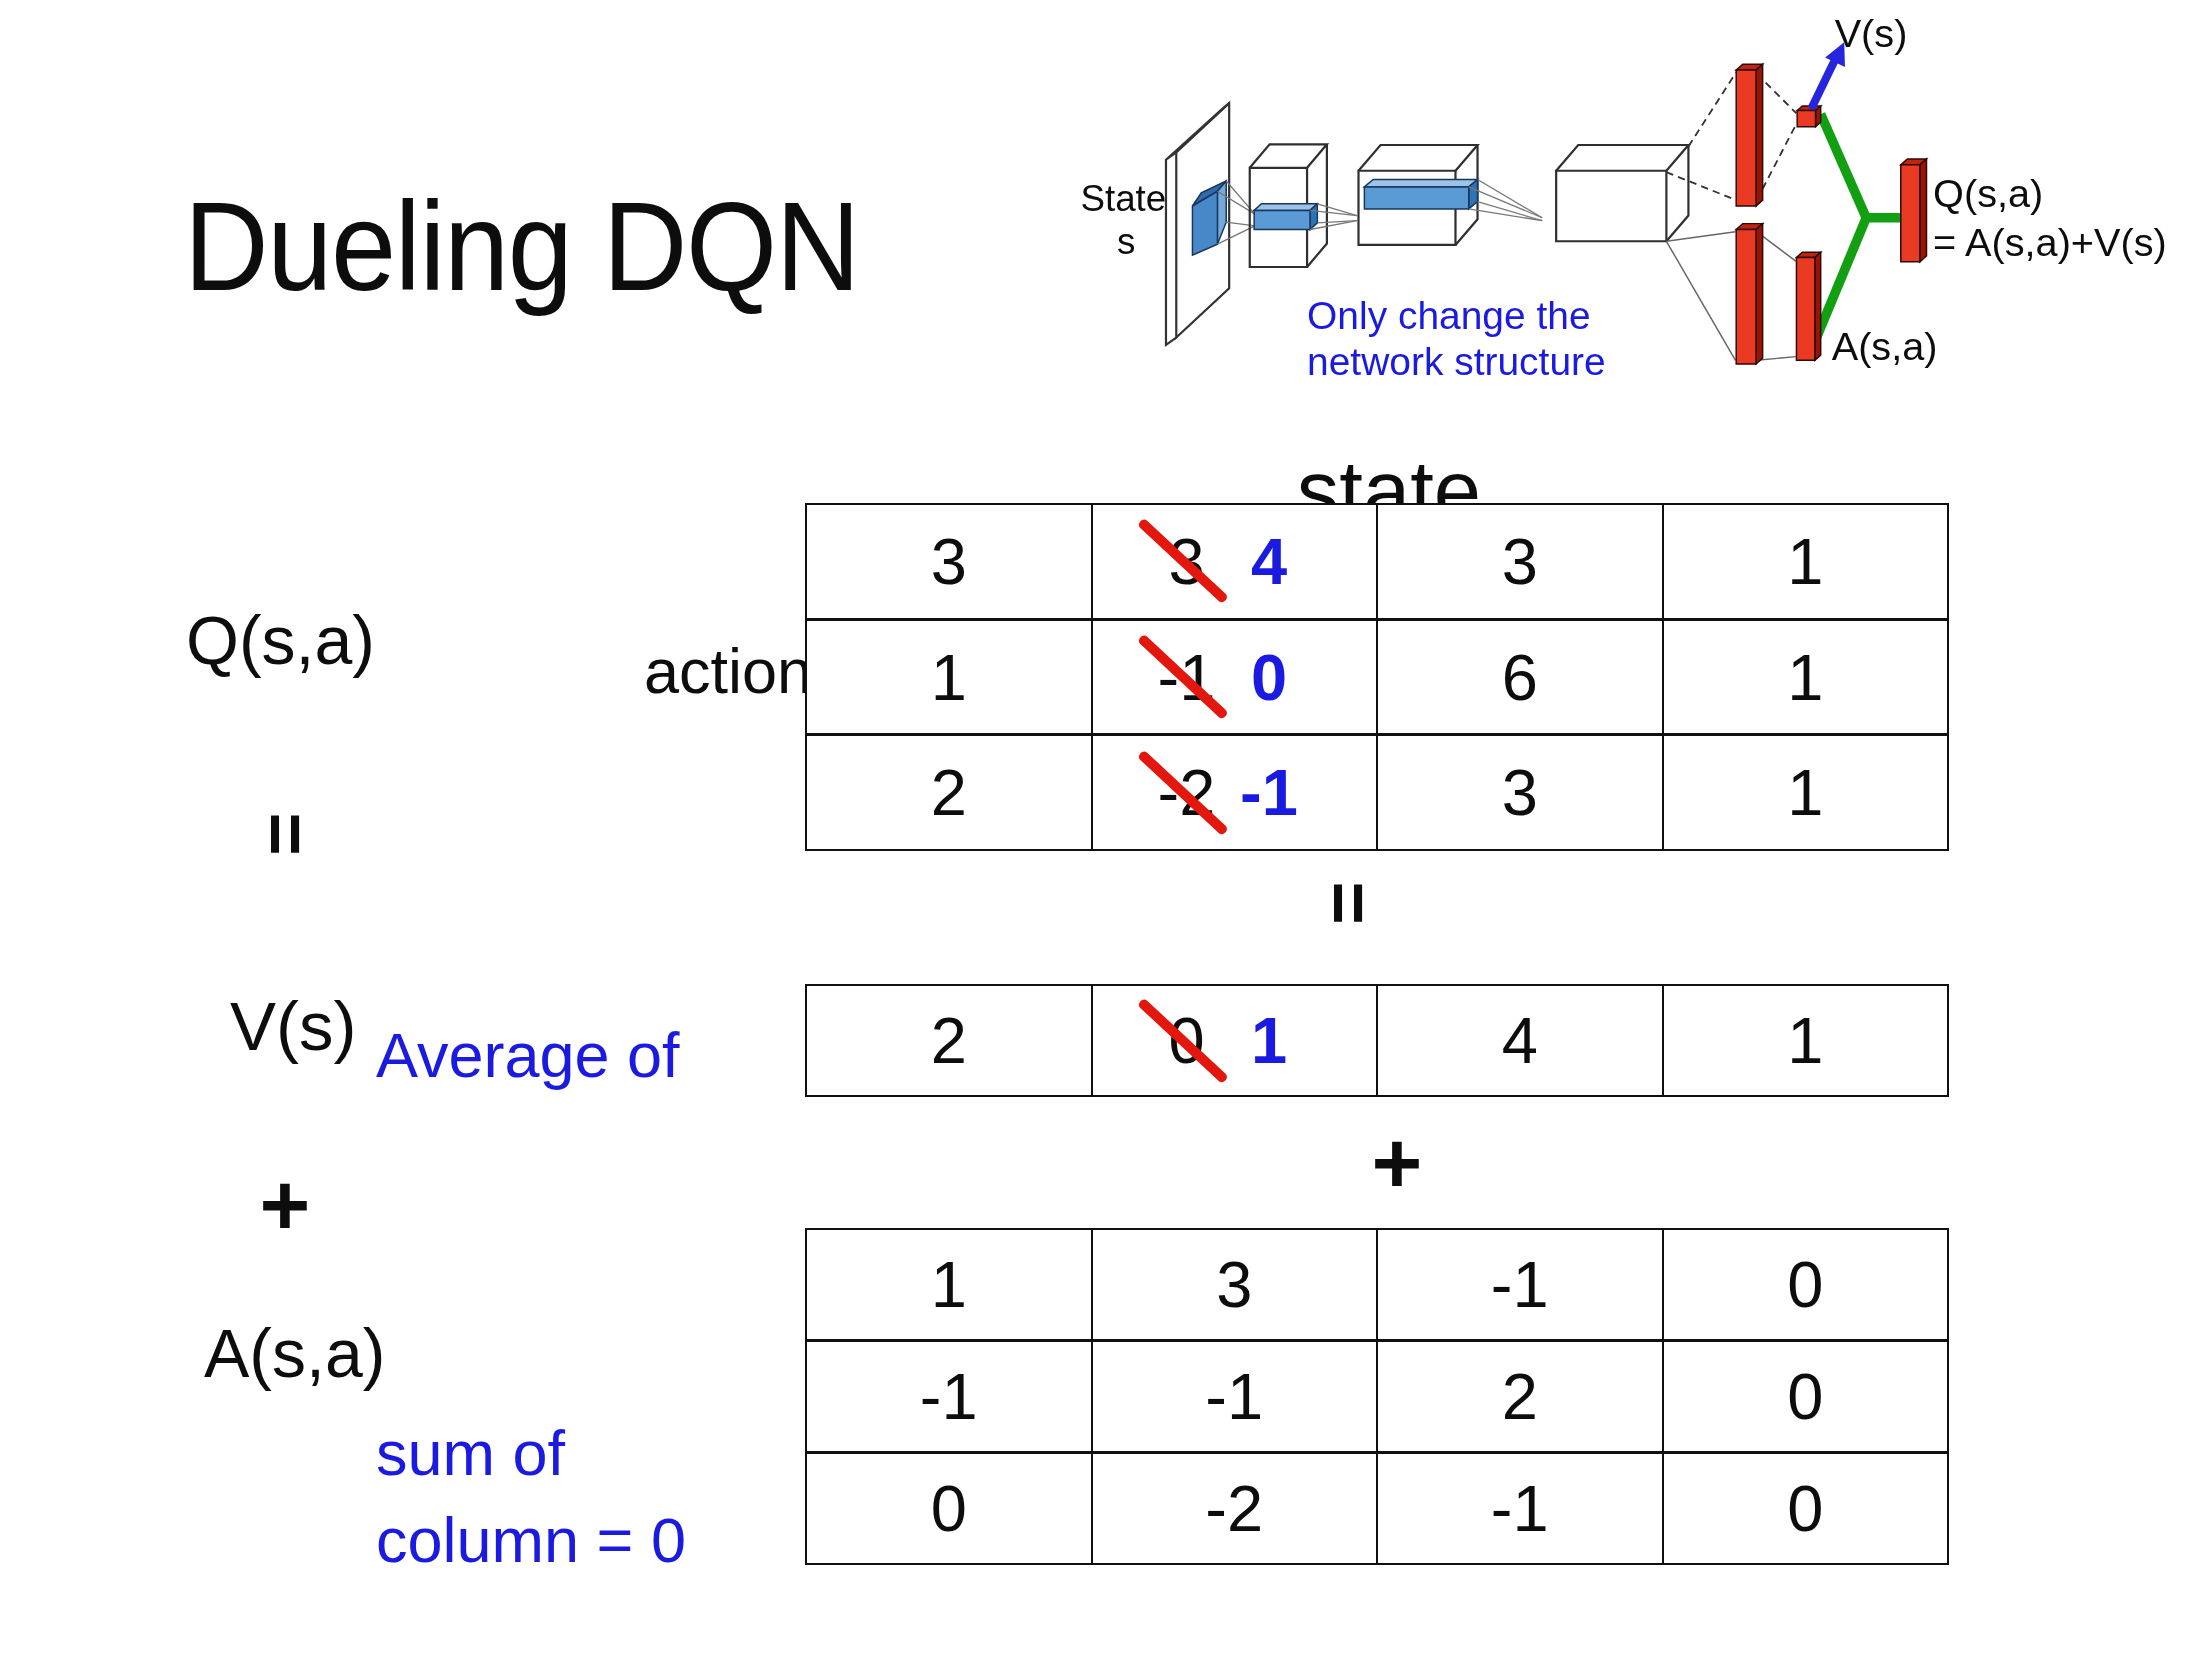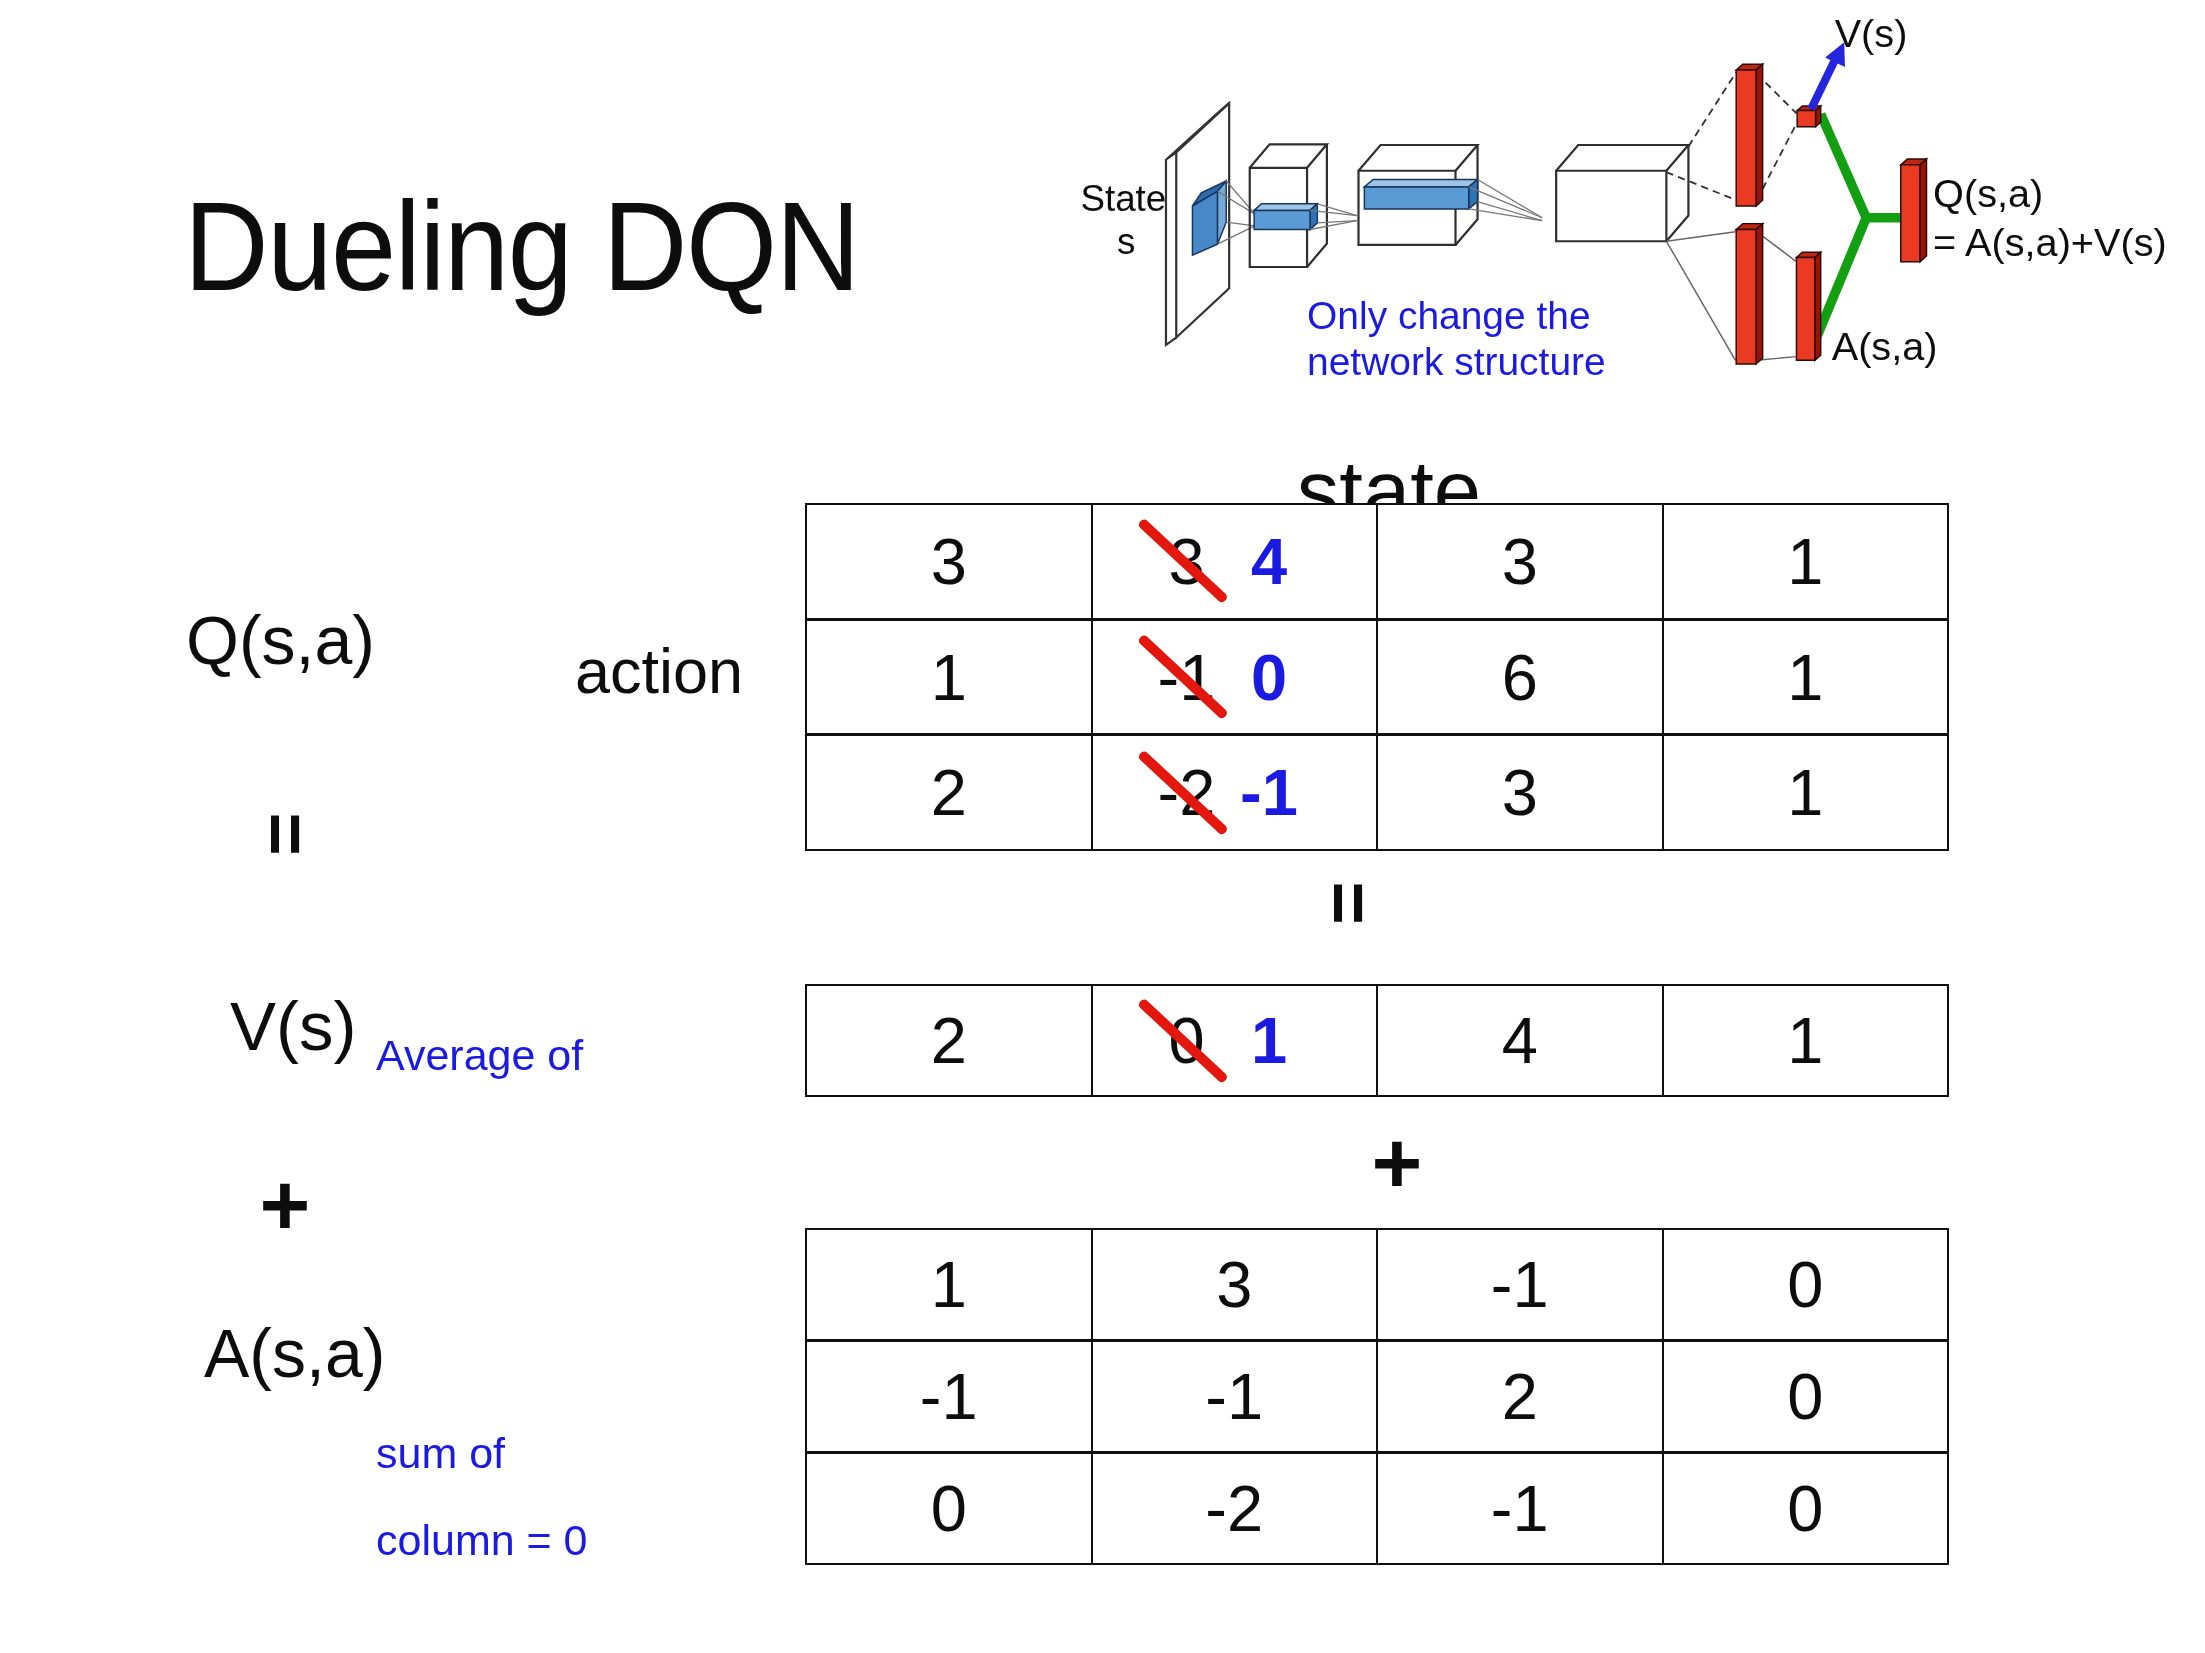--- a/index.html
+++ b/index.html
@@ -22,21 +22,21 @@
   .trow{flex:1; display:flex;}
   .trow:not(:last-child){border-bottom:3.7px solid #111;}
   .tcell{flex:1; position:relative; display:flex; align-items:center; justify-content:center; font-size:65px;}
   .tcell:not(:last-child){border-right:2.2px solid #111;}
   .tcell .old{position:absolute; left:0; top:0; width:188px; height:100%; display:flex; align-items:center; justify-content:center;}
   .tcell .new{position:absolute; left:125px; top:0; width:103px; height:100%; display:flex; align-items:center; justify-content:center; color:var(--blue,#1a1ae0); font-weight:700;}
   .strike{
     position:absolute; left:85px; top:50%; width:9.6px; height:116px; margin-top:-58px;
     background:var(--strike,#e3170d); transform:rotate(-47deg); border-radius:4.4px;
   }
-  .note{font-size:43px; line-height:85px;}
+  .note{font-size:63px; line-height:85px;}
   svg{font-family:"Liberation Sans", sans-serif;}
 </style>
 </head>
 <body>
 
 <div class="slide">
 
   <div class="abs title">Dueling DQN</div>
 
   <svg class="abs" style="left:1044px; top:0px;" width="1161" height="412" viewBox="1420 0 1580 560">
@@ -148,21 +148,21 @@
     <text x="1532" y="345" font-size="50" text-anchor="middle" fill="#0d0d0d">s</text>
     <text x="2496" y="64" font-size="54" fill="#0d0d0d">V(s)</text>
     <text x="2630" y="281" font-size="54" fill="#0d0d0d">Q(s,a)</text>
     <text x="2630" y="348" font-size="54" fill="#0d0d0d">= A(s,a)+V(s)</text>
     <text x="2492" y="490" font-size="54" fill="#0d0d0d">A(s,a)</text>
     <text x="1778" y="447" font-size="53" fill="#1a1ae0">Only change the</text>
     <text x="1778" y="510" font-size="53" fill="#1a1ae0">network structure</text>
   </svg>
 
   <div class="abs lbl" style="left:186px; top:606px; font-size:68px;">Q(s,a)</div>
-  <div class="abs lbl" style="left:575px; top:640px; width:193px; font-size:63px;">action</div>
+  <div class="abs lbl" style="left:619px; top:640px; width:193px; text-align:right; font-size:63px;">action</div>
   <div class="abs lbl" style="left:1242px; top:448px; width:294px; text-align:center; font-size:85px;">state</div>
 
   <div class="cbox" style="left:248px; top:797px;">
     <span class="eq-rot">=</span>
   </div>
   <div class="cbox" style="left:1311px; top:866px;">
     <span class="eq-rot">=</span>
   </div>
 
   <div class="abs lbl" style="left:230px; top:992px; font-size:69px;">V(s)</div>

